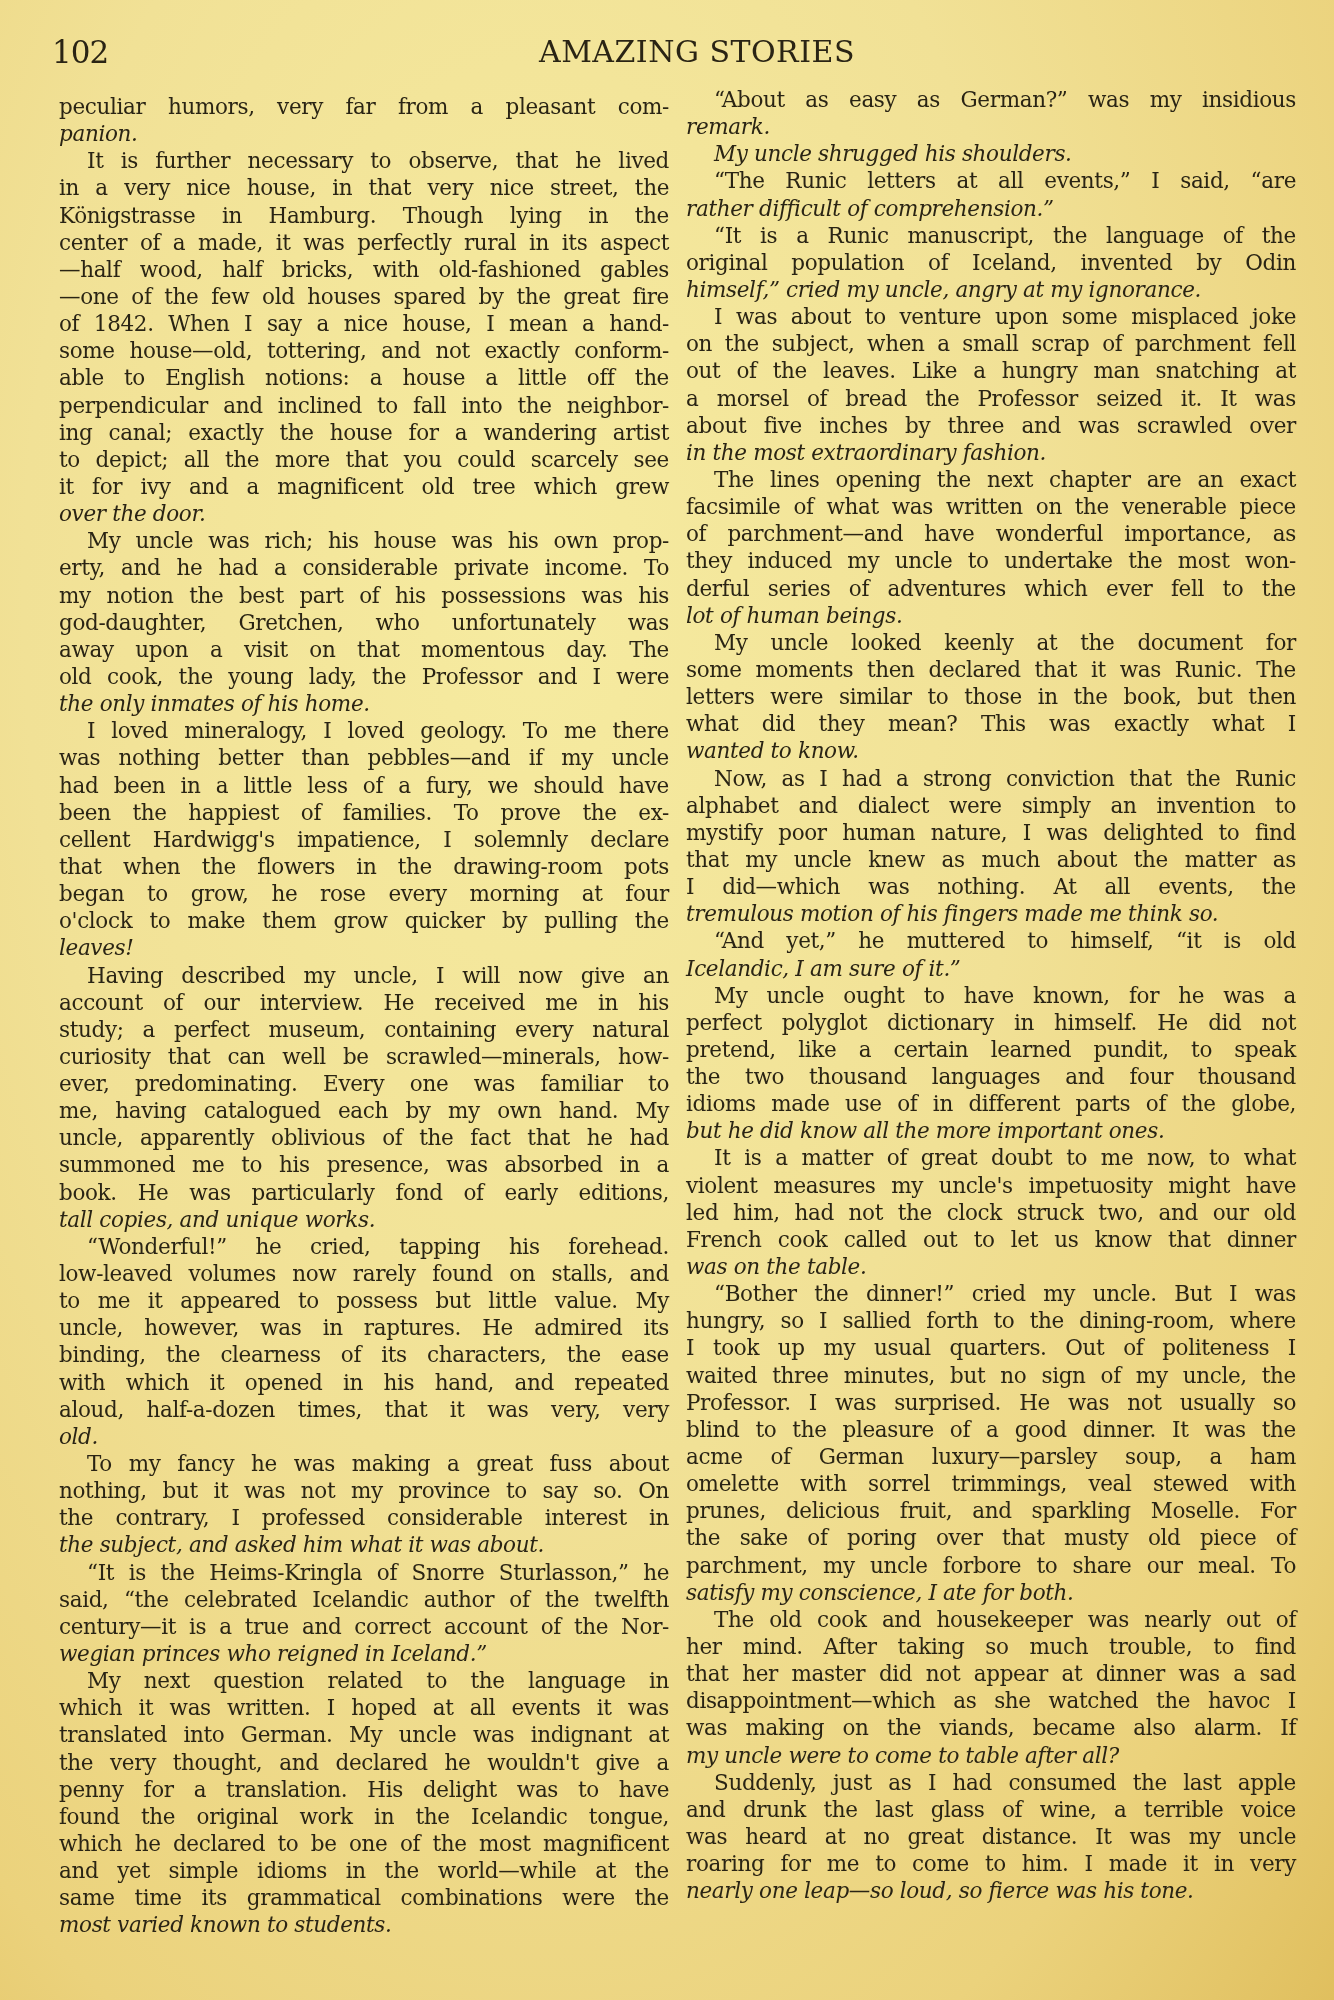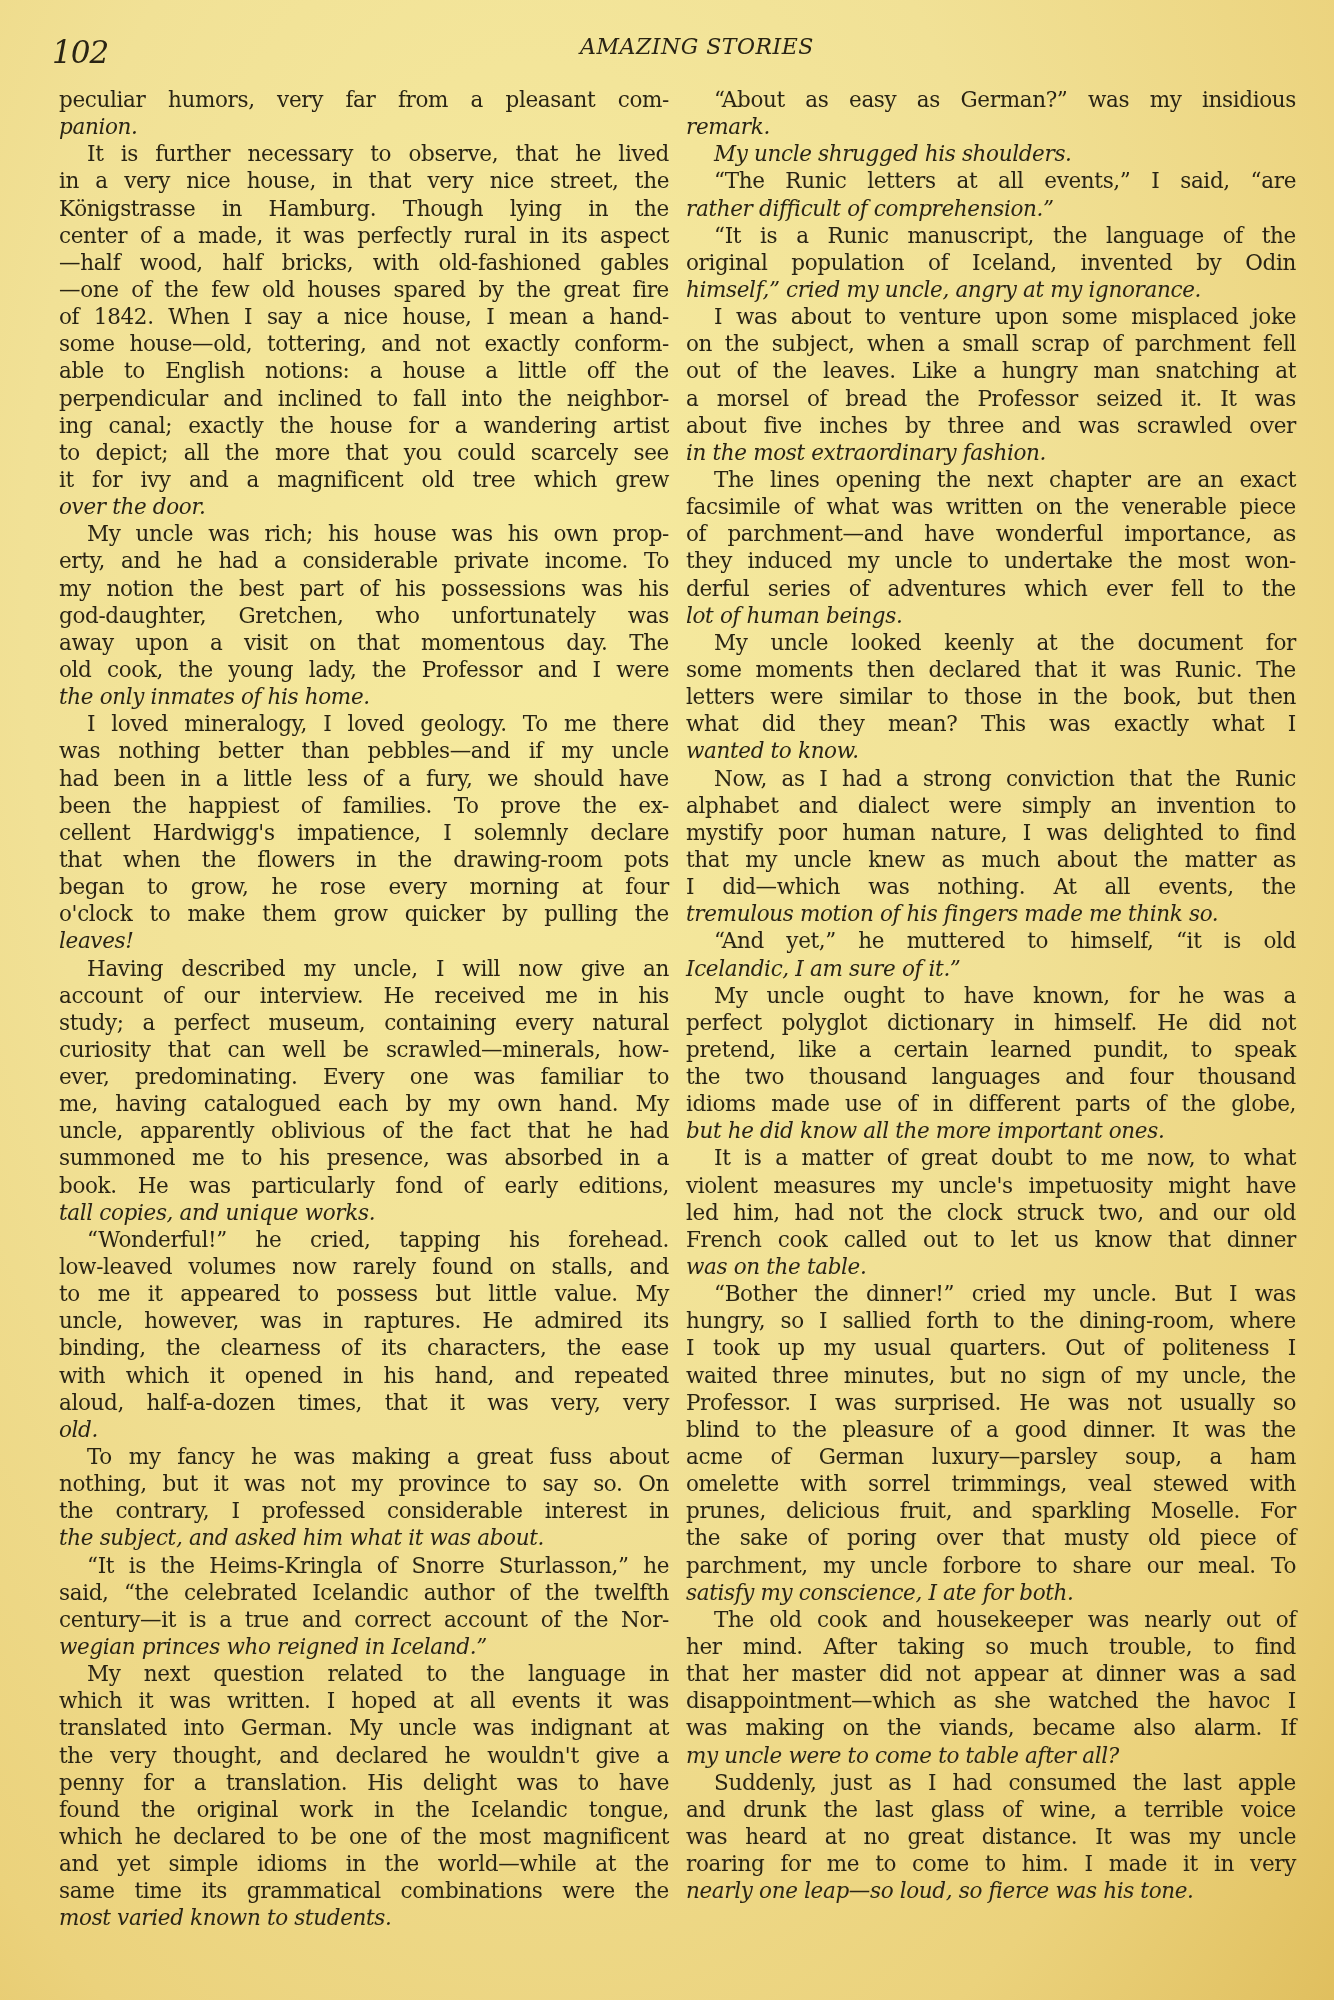--- a/index.html
+++ b/index.html
@@ -4,34 +4,34 @@
 <style>
   html, body { margin: 0; padding: 0; }
   body {
     width: 1334px; height: 2000px; overflow: hidden;
     background: radial-gradient(ellipse at 40% 30%, #f6eba0 0%, #f1e196 45%, #ebd27c 80%, #e0bf5e 100%);
     font-family: "DejaVu Serif", "Liberation Serif", serif;
     color: #2a2414;
     position: relative;
   }
   .page-header {
-    position: absolute; top: 34px; left: 0; width: 1334px; height: 40px; font-style: italic;
+    position: absolute; top: 34px; left: 0; width: 1334px; height: 40px;
   }
   .page-number {
     position: absolute; left: 52px; top: 0;
     font-size: 31px; letter-spacing: -1px;
   }
   .running-title {
     position: absolute; left: 0; right: 0; top: 0; text-align: center;
-    font-size: 22px; letter-spacing: 0.5px; padding-left: 24px; margin-left: 36px;
+    font-size: 30px; letter-spacing: 0.5px; padding-left: 24px; margin-left: 36px;
   }
   .column {
     position: absolute; top: 86px; width: 610px;
   }
-  .col-left { left: 59px; }
+  .col-left { left: 59px; margin-top: 7px; }
   .col-right { left: 686px; }
   .line {
     display: block; height: 27.15px; line-height: 27.15px;
     font-size: 21.5px; white-space: nowrap;
     text-align: justify; text-align-last: justify;
     letter-spacing: -0.35px; word-spacing: 0px;
   }
   .line.last { text-align-last: left; font-style: italic; }
   .line.indent { padding-left: 28px; }
 </style>

